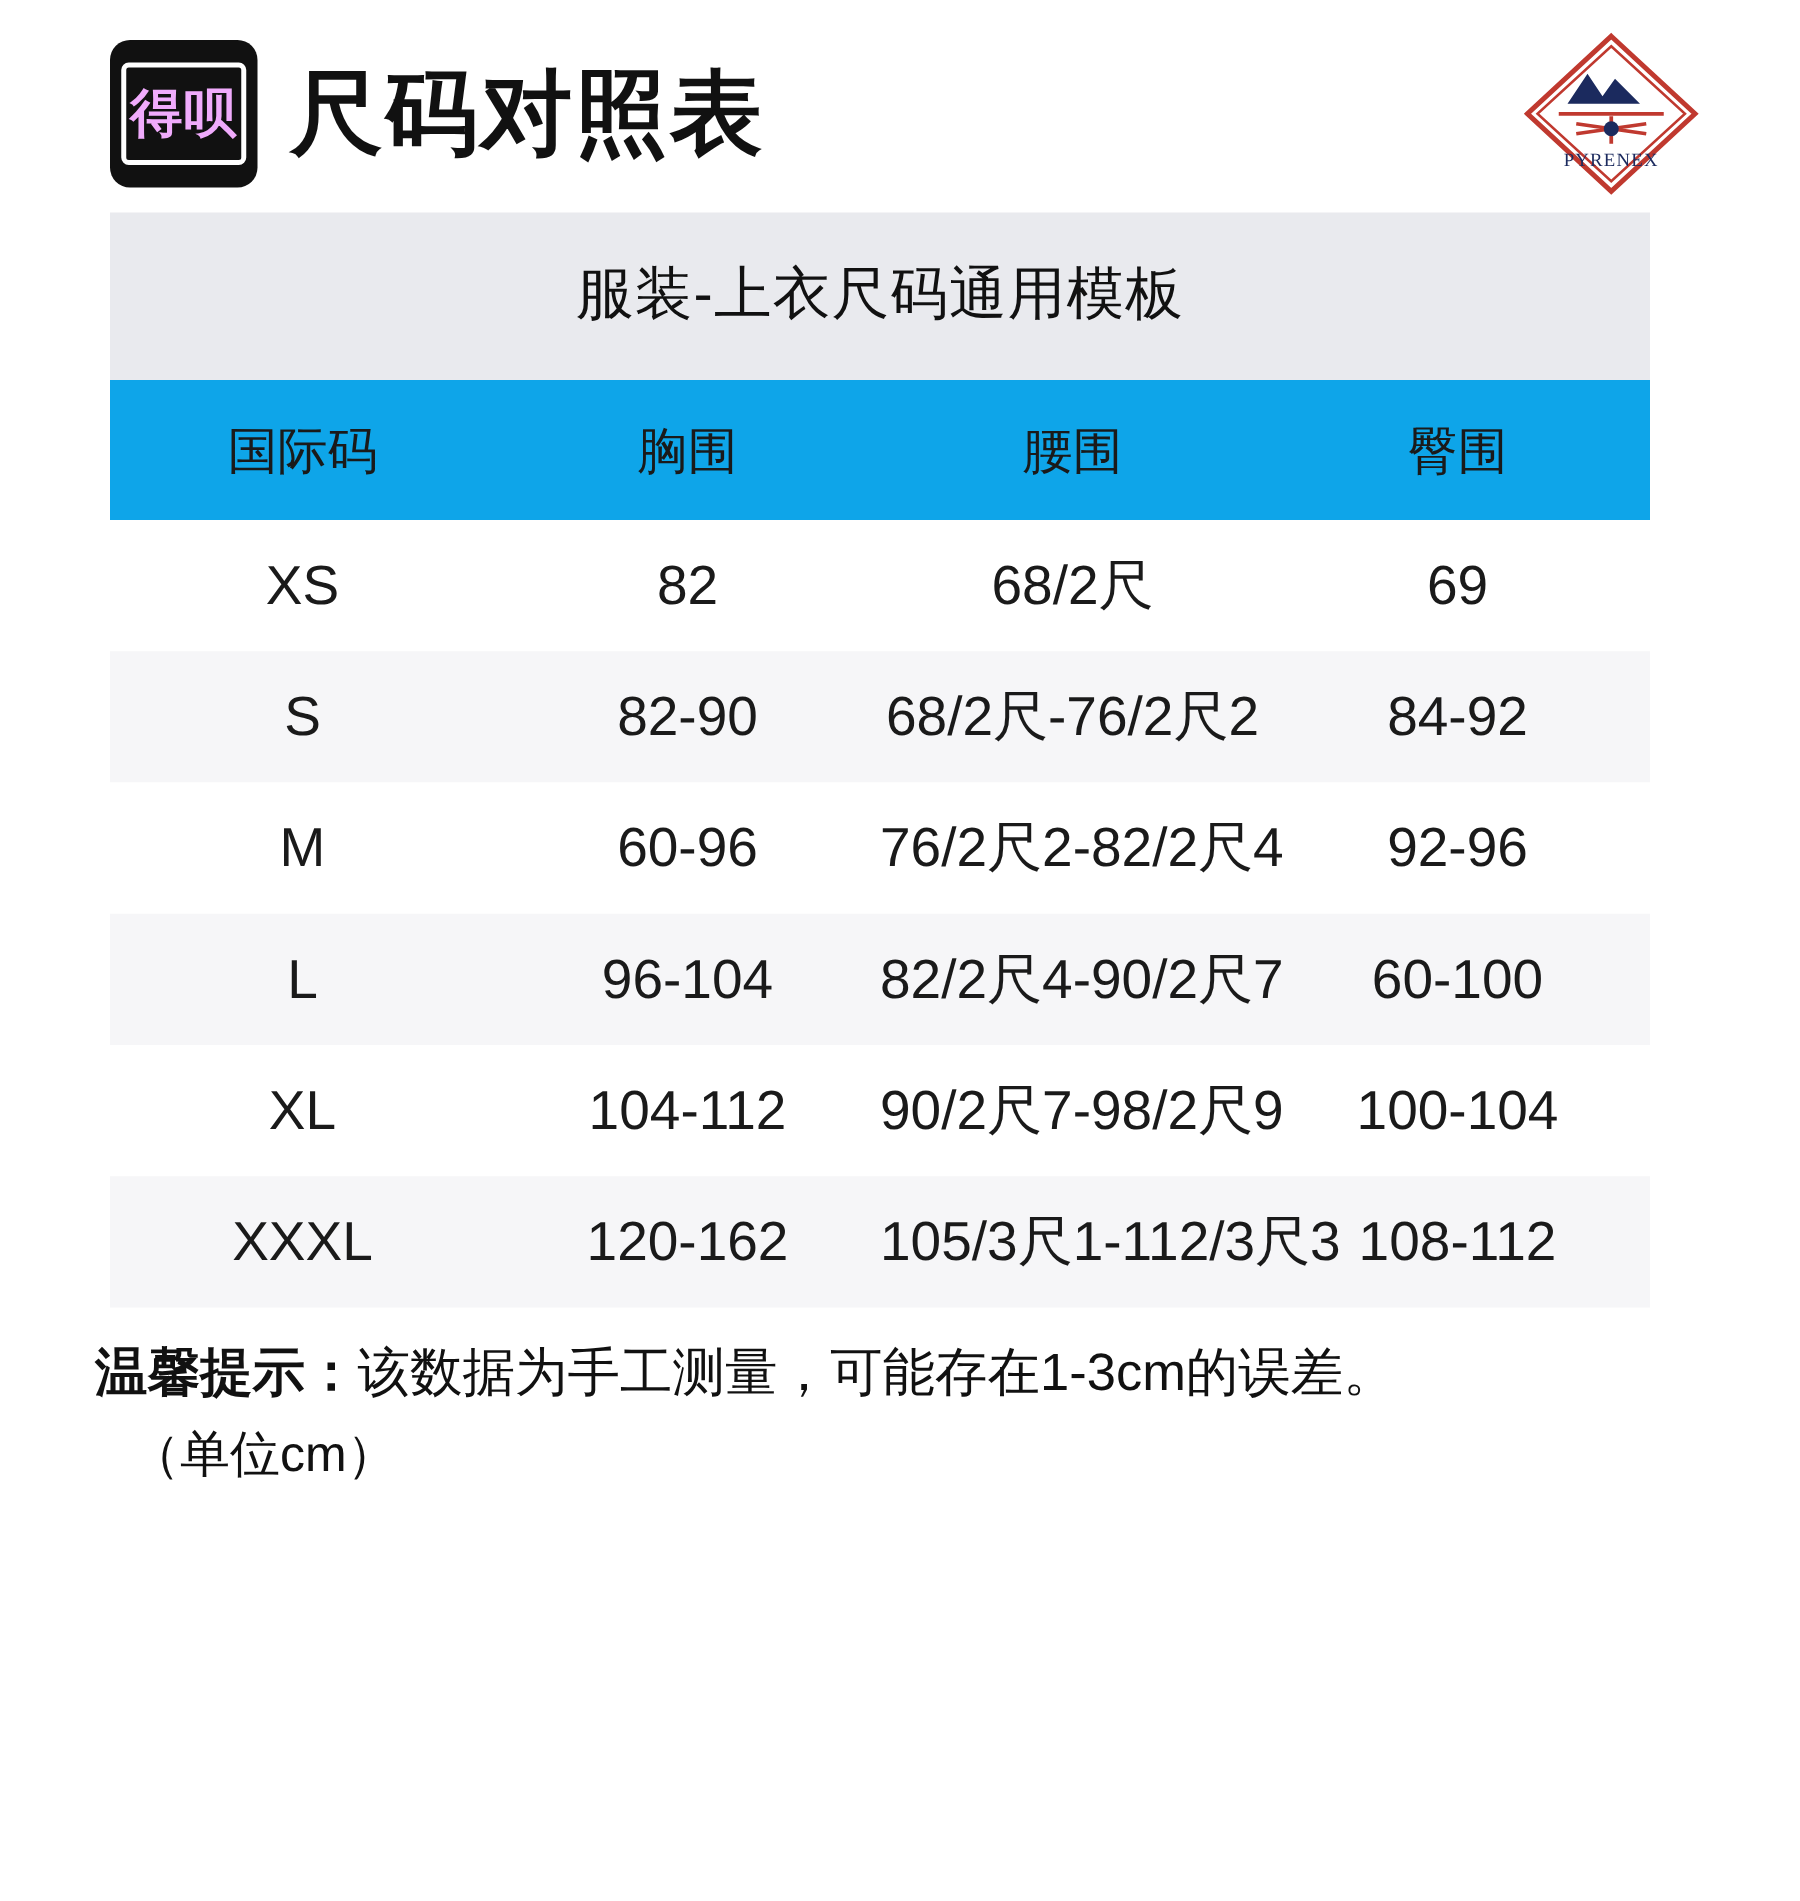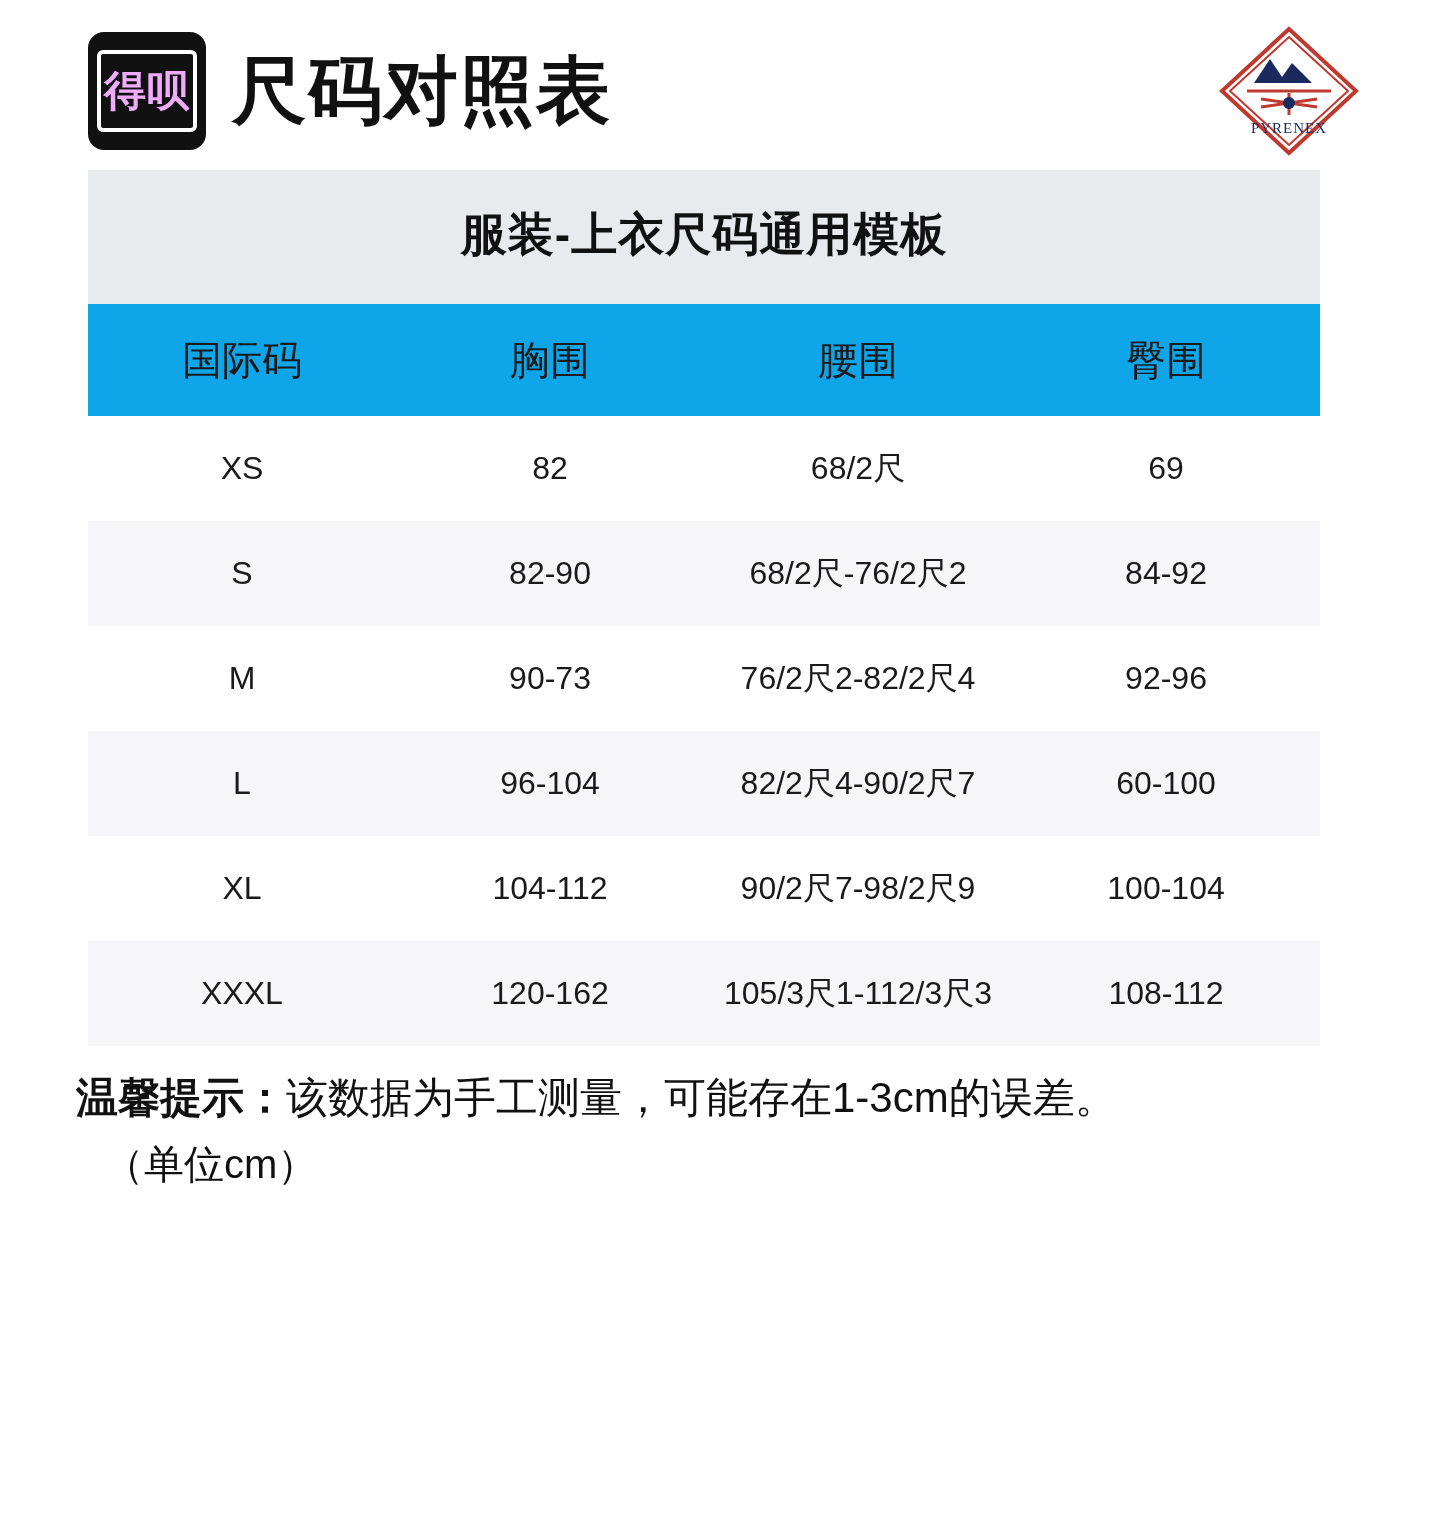--- a/index.html
+++ b/index.html
@@ -75,30 +75,29 @@
     width: 1232px;
     box-sizing: border-box;
   }
   .table-caption {
     background: #e9eaee;
     text-align: center;
     font-size: 46px;
     padding: 34px 0 38px 0;
     color: #111111;
     letter-spacing: 1px;
-    font-weight: bold;
   }
   table {
     width: 100%;
     border-collapse: collapse;
     table-layout: fixed;
   }
   th, td {
     text-align: center;
-    font-size: 32px;
+    font-size: 44px;
     color: #1a1a1a;
     font-weight: normal;
     padding: 0;
     height: 105px;
     vertical-align: middle;
     white-space: nowrap;
     overflow: visible;
   }
   thead th {
     background: #0ea5e9;
@@ -173,21 +172,21 @@
         <td>69</td>
       </tr>
       <tr>
         <td>S</td>
         <td>82-90</td>
         <td>68/2尺-76/2尺2</td>
         <td>84-92</td>
       </tr>
       <tr>
         <td>M</td>
-        <td>90-73</td>
+        <td>60-96</td>
         <td>76/2尺2-82/2尺4</td>
         <td>92-96</td>
       </tr>
       <tr>
         <td>L</td>
         <td>96-104</td>
         <td>82/2尺4-90/2尺7</td>
         <td>60-100</td>
       </tr>
       <tr>

